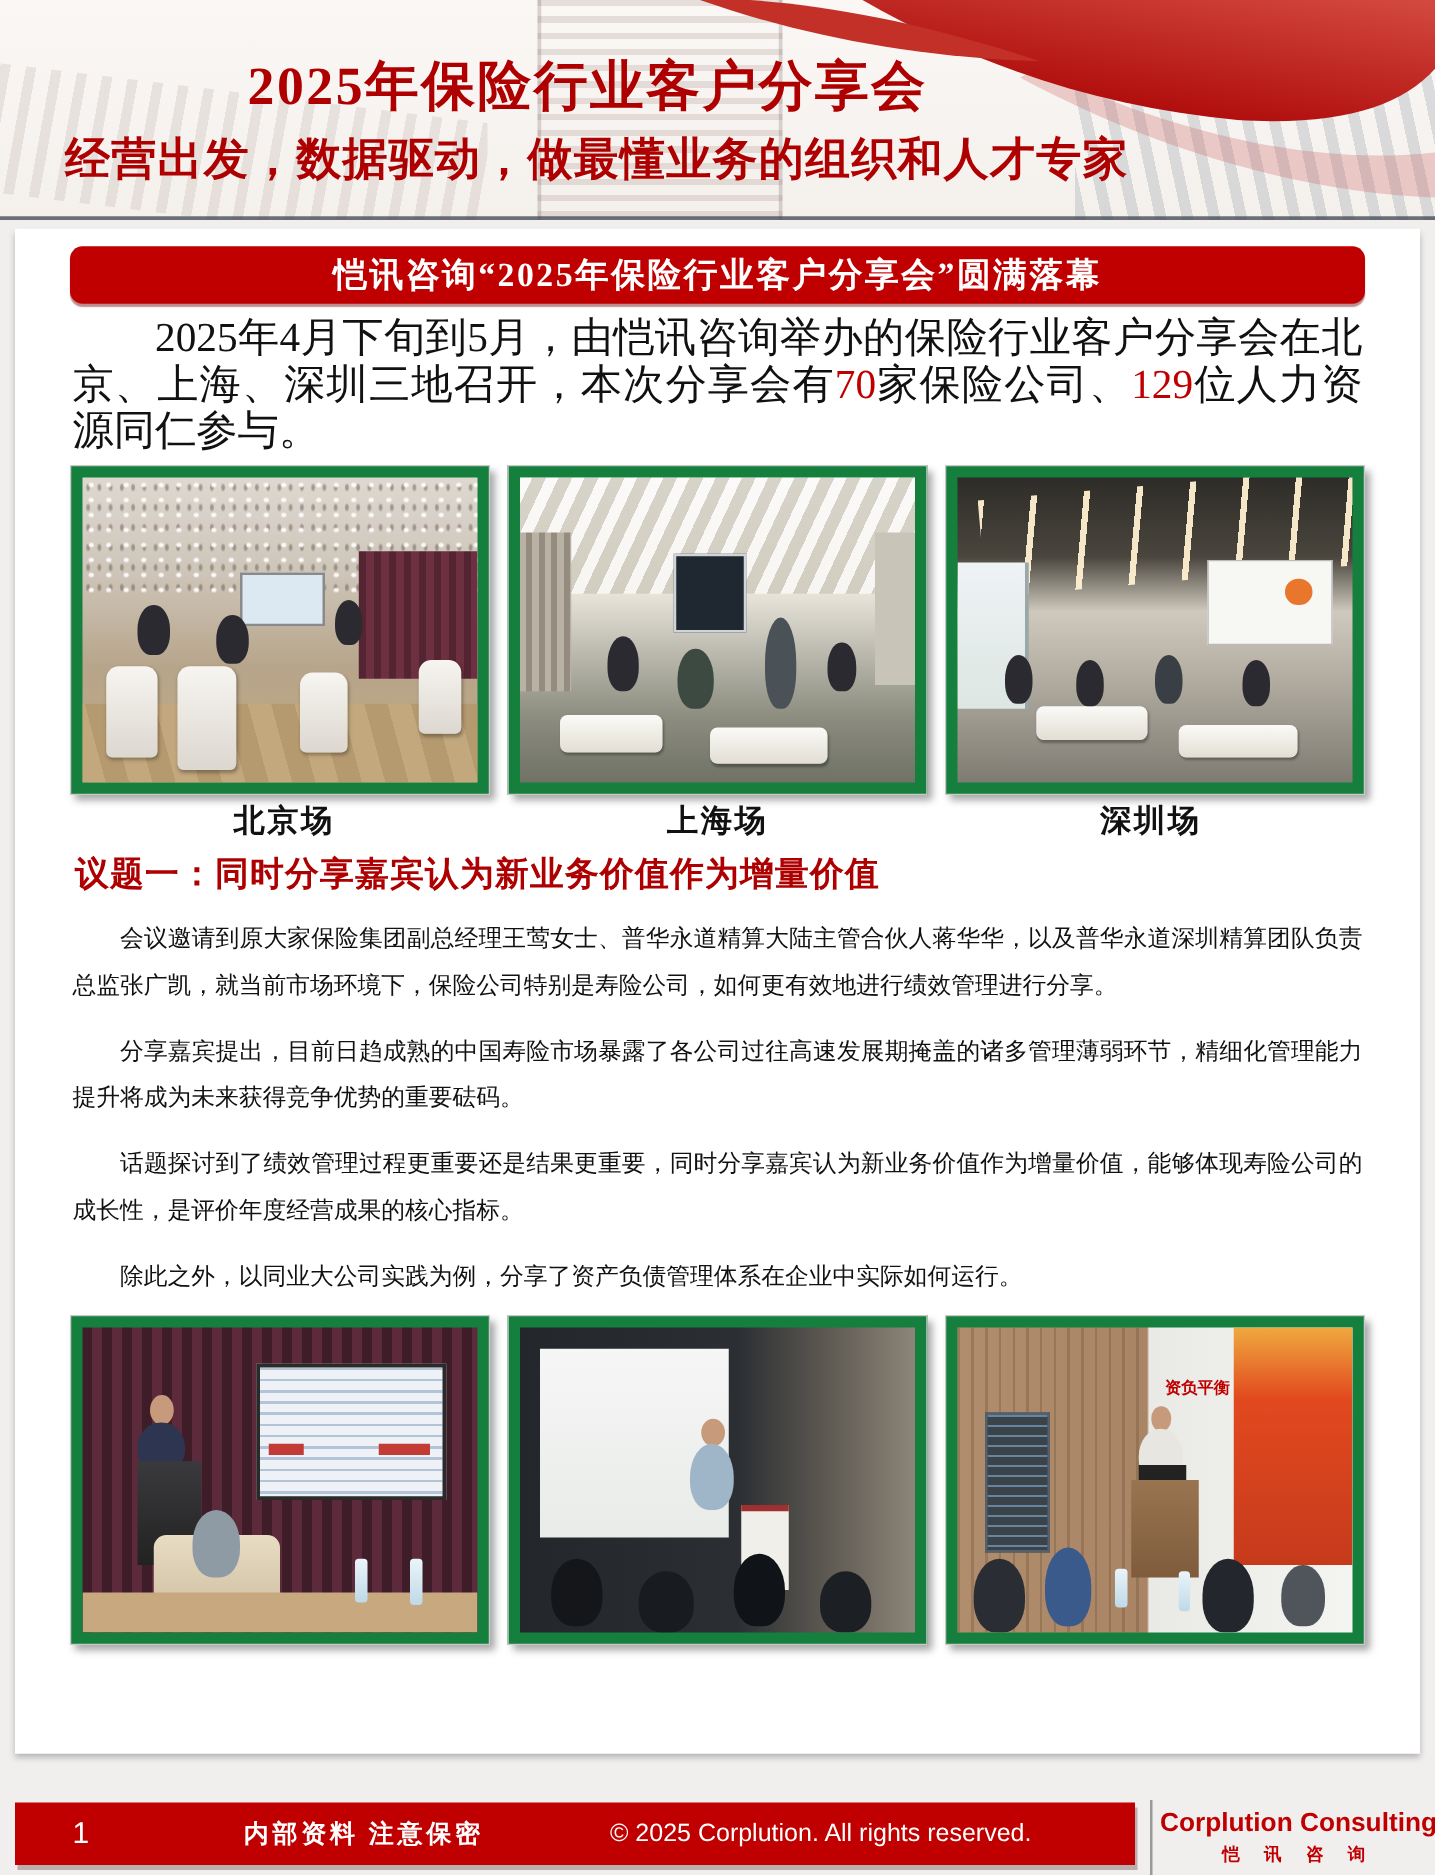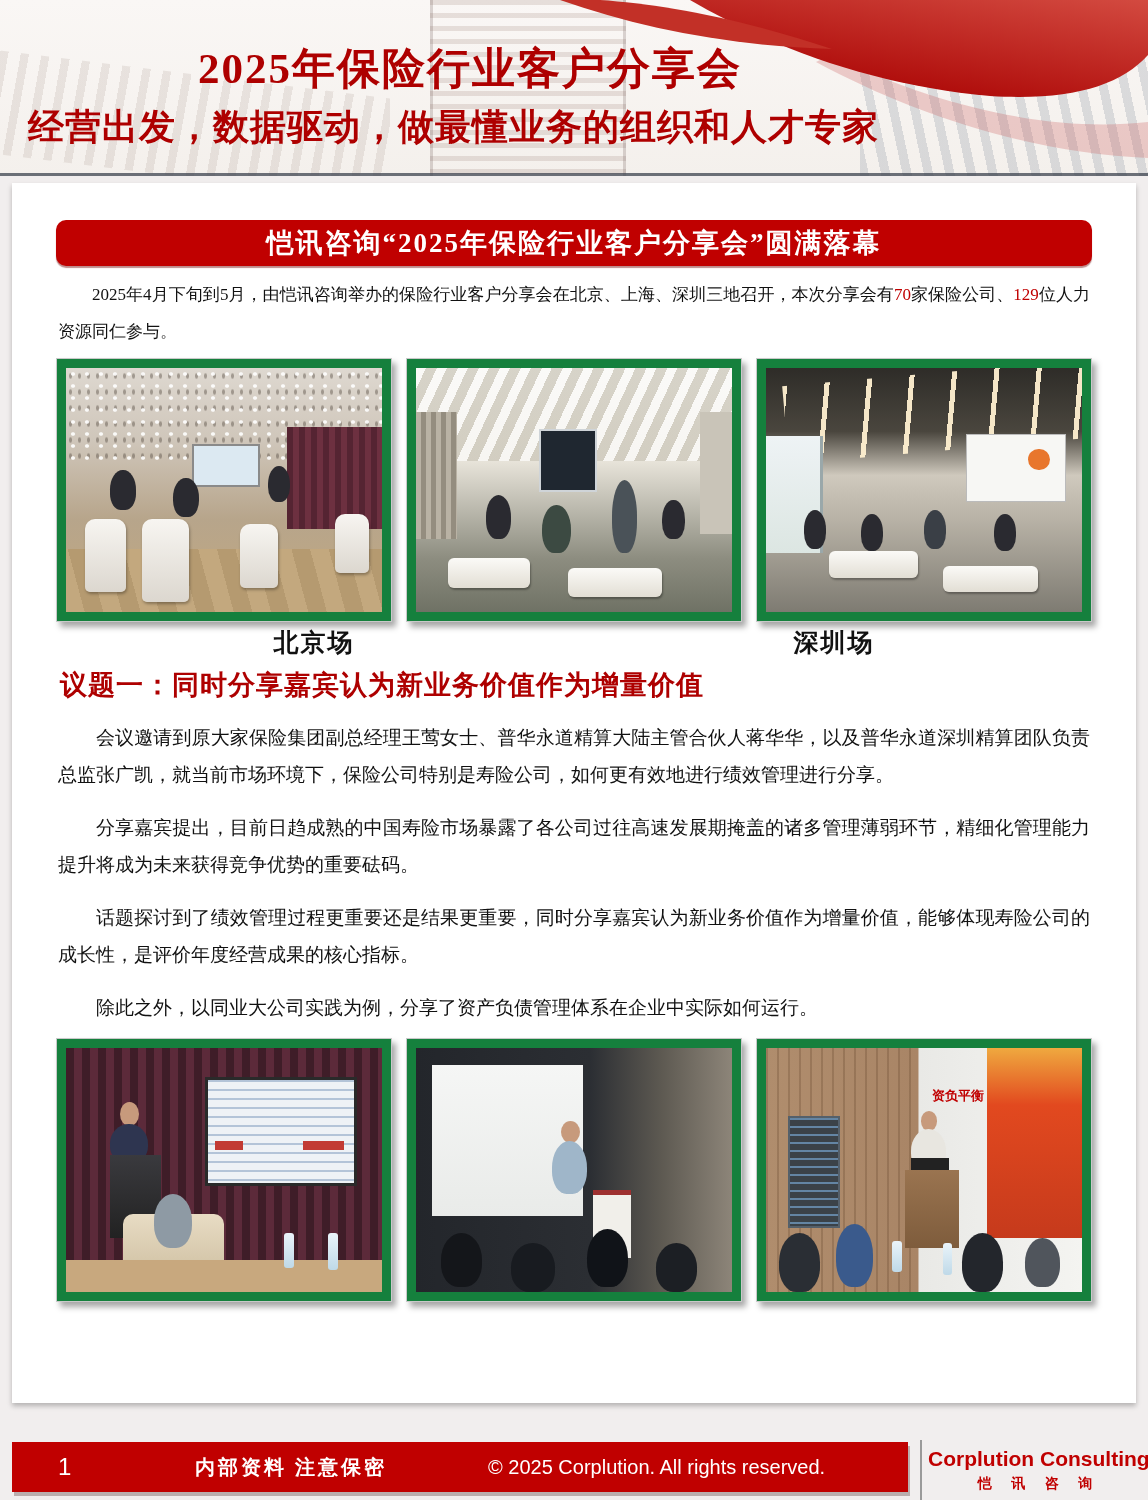--- a/index.html
+++ b/index.html
@@ -14,30 +14,30 @@
   .bldg.center{left:430px;top:0;width:190px;height:176px;
     background:repeating-linear-gradient(180deg,rgba(150,120,110,.20) 0 5px,rgba(255,255,255,0) 5px 13px);
     border-left:3px solid rgba(120,100,95,.25);border-right:3px solid rgba(120,100,95,.25);}
   .bldg.right{left:860px;top:55px;width:290px;height:121px;
     background:repeating-linear-gradient(78deg,rgba(115,128,145,.22) 0 9px,rgba(255,255,255,0) 9px 21px);}
   .bldg.left{left:-40px;top:72px;width:430px;height:104px;transform:skewY(7deg);
     background:repeating-linear-gradient(100deg,rgba(150,130,120,.16) 0 8px,rgba(255,255,255,0) 8px 20px);}
   .swoosh{position:absolute;right:0;top:0;width:600px;height:176px;}
   .title{position:absolute;top:40px;left:90px;width:760px;text-align:center;
          font-size:43px;font-weight:bold;color:#AE0000;letter-spacing:2px;white-space:nowrap;}
-  .subtitle{position:absolute;top:103px;left:28px;width:1000px;font-size:36px;font-weight:bold;
+  .subtitle{position:absolute;top:103px;left:52px;width:1000px;font-size:36px;font-weight:bold;
             color:#AE0000;letter-spacing:1px;white-space:nowrap;font-family:Liberation Serif, serif;}
 
   
   .panel{position:absolute;left:12px;top:183px;width:1124px;height:1220px;background:#FFFFFF;
          box-shadow:0 3px 5px rgba(0,0,0,.25);padding:14px 44px 0;box-sizing:border-box;}
   .banner{height:46px;background:#C00000;border-radius:10px;color:#FFFFFF;font-size:27px;font-weight:bold;
           display:flex;align-items:center;justify-content:center;letter-spacing:2px;
-          box-shadow:0 2px 1px rgba(110,0,0,.45);margin-top:23px;}
-  .body-p{font-size:17px;line-height:37px;text-align:justify;text-indent:2em;margin:10px 2px 0;}
+          box-shadow:0 2px 1px rgba(110,0,0,.45);}
+  .body-p{font-size:33px;line-height:37px;text-align:justify;text-indent:2em;margin:10px 2px 0;}
   .red-num{color:#C00000;}
   .red-em{color:#C00000;font-weight:bold;}
   .topic-heading{font-size:27px;font-weight:bold;color:#AE0000;margin:8px 0 0 4px;letter-spacing:1px;}
   .topic-p{font-size:19px;line-height:37px;text-align:justify;text-indent:2em;margin:16px 2px 0;}
 
   
   .photo-row{display:flex;gap:14px;margin-top:8px;}
   .photo-row.second{margin-top:12px;}
   .photo-frame{flex:1;height:264px;background:#15803d;border:1px solid #C9C9C9;padding:9px;box-sizing:border-box;
                box-shadow:4px 5px 6px rgba(0,0,0,.35);}
@@ -188,20 +188,21 @@
           <div class="person" style="left:12%;top:58%;width:7%;height:16%;"></div>
           <div class="person" style="left:30%;top:60%;width:7%;height:15%;"></div>
           <div class="person" style="left:50%;top:58%;width:7%;height:16%;background:#3A3F46;"></div>
           <div class="person" style="left:72%;top:60%;width:7%;height:15%;"></div>
         </div>
       </div>
     </div>
 
     <div class="caption-row">
       <span>北京场</span>
+      <span>上海场</span>
       <span>深圳场</span>
     </div>
 
     <h2 class="topic-heading">议题一：同时分享嘉宾认为新业务价值作为增量价值</h2>
 
     <p class="topic-p">会议邀请到原大家保险集团副总经理王莺女士、普华永道精算大陆主管合伙人蒋华华，以及普华永道深圳精算团队负责总监张广凯，就当前市场环境下，保险公司特别是寿险公司，如何更有效地进行绩效管理进行分享。</p>
     <p class="topic-p">分享嘉宾提出，目前日趋成熟的中国寿险市场暴露了各公司过往高速发展期掩盖的诸多管理薄弱环节，精细化管理能力提升将成为未来获得竞争优势的重要砝码。</p>
     <p class="topic-p">话题探讨到了绩效管理过程更重要还是结果更重要，同时分享嘉宾认为新业务价值作为增量价值，能够体现寿险公司的成长性，是评价年度经营成果的核心指标。</p>
     <p class="topic-p">除此之外，以同业大公司实践为例，分享了资产负债管理体系在企业中实际如何运行。</p>
 

